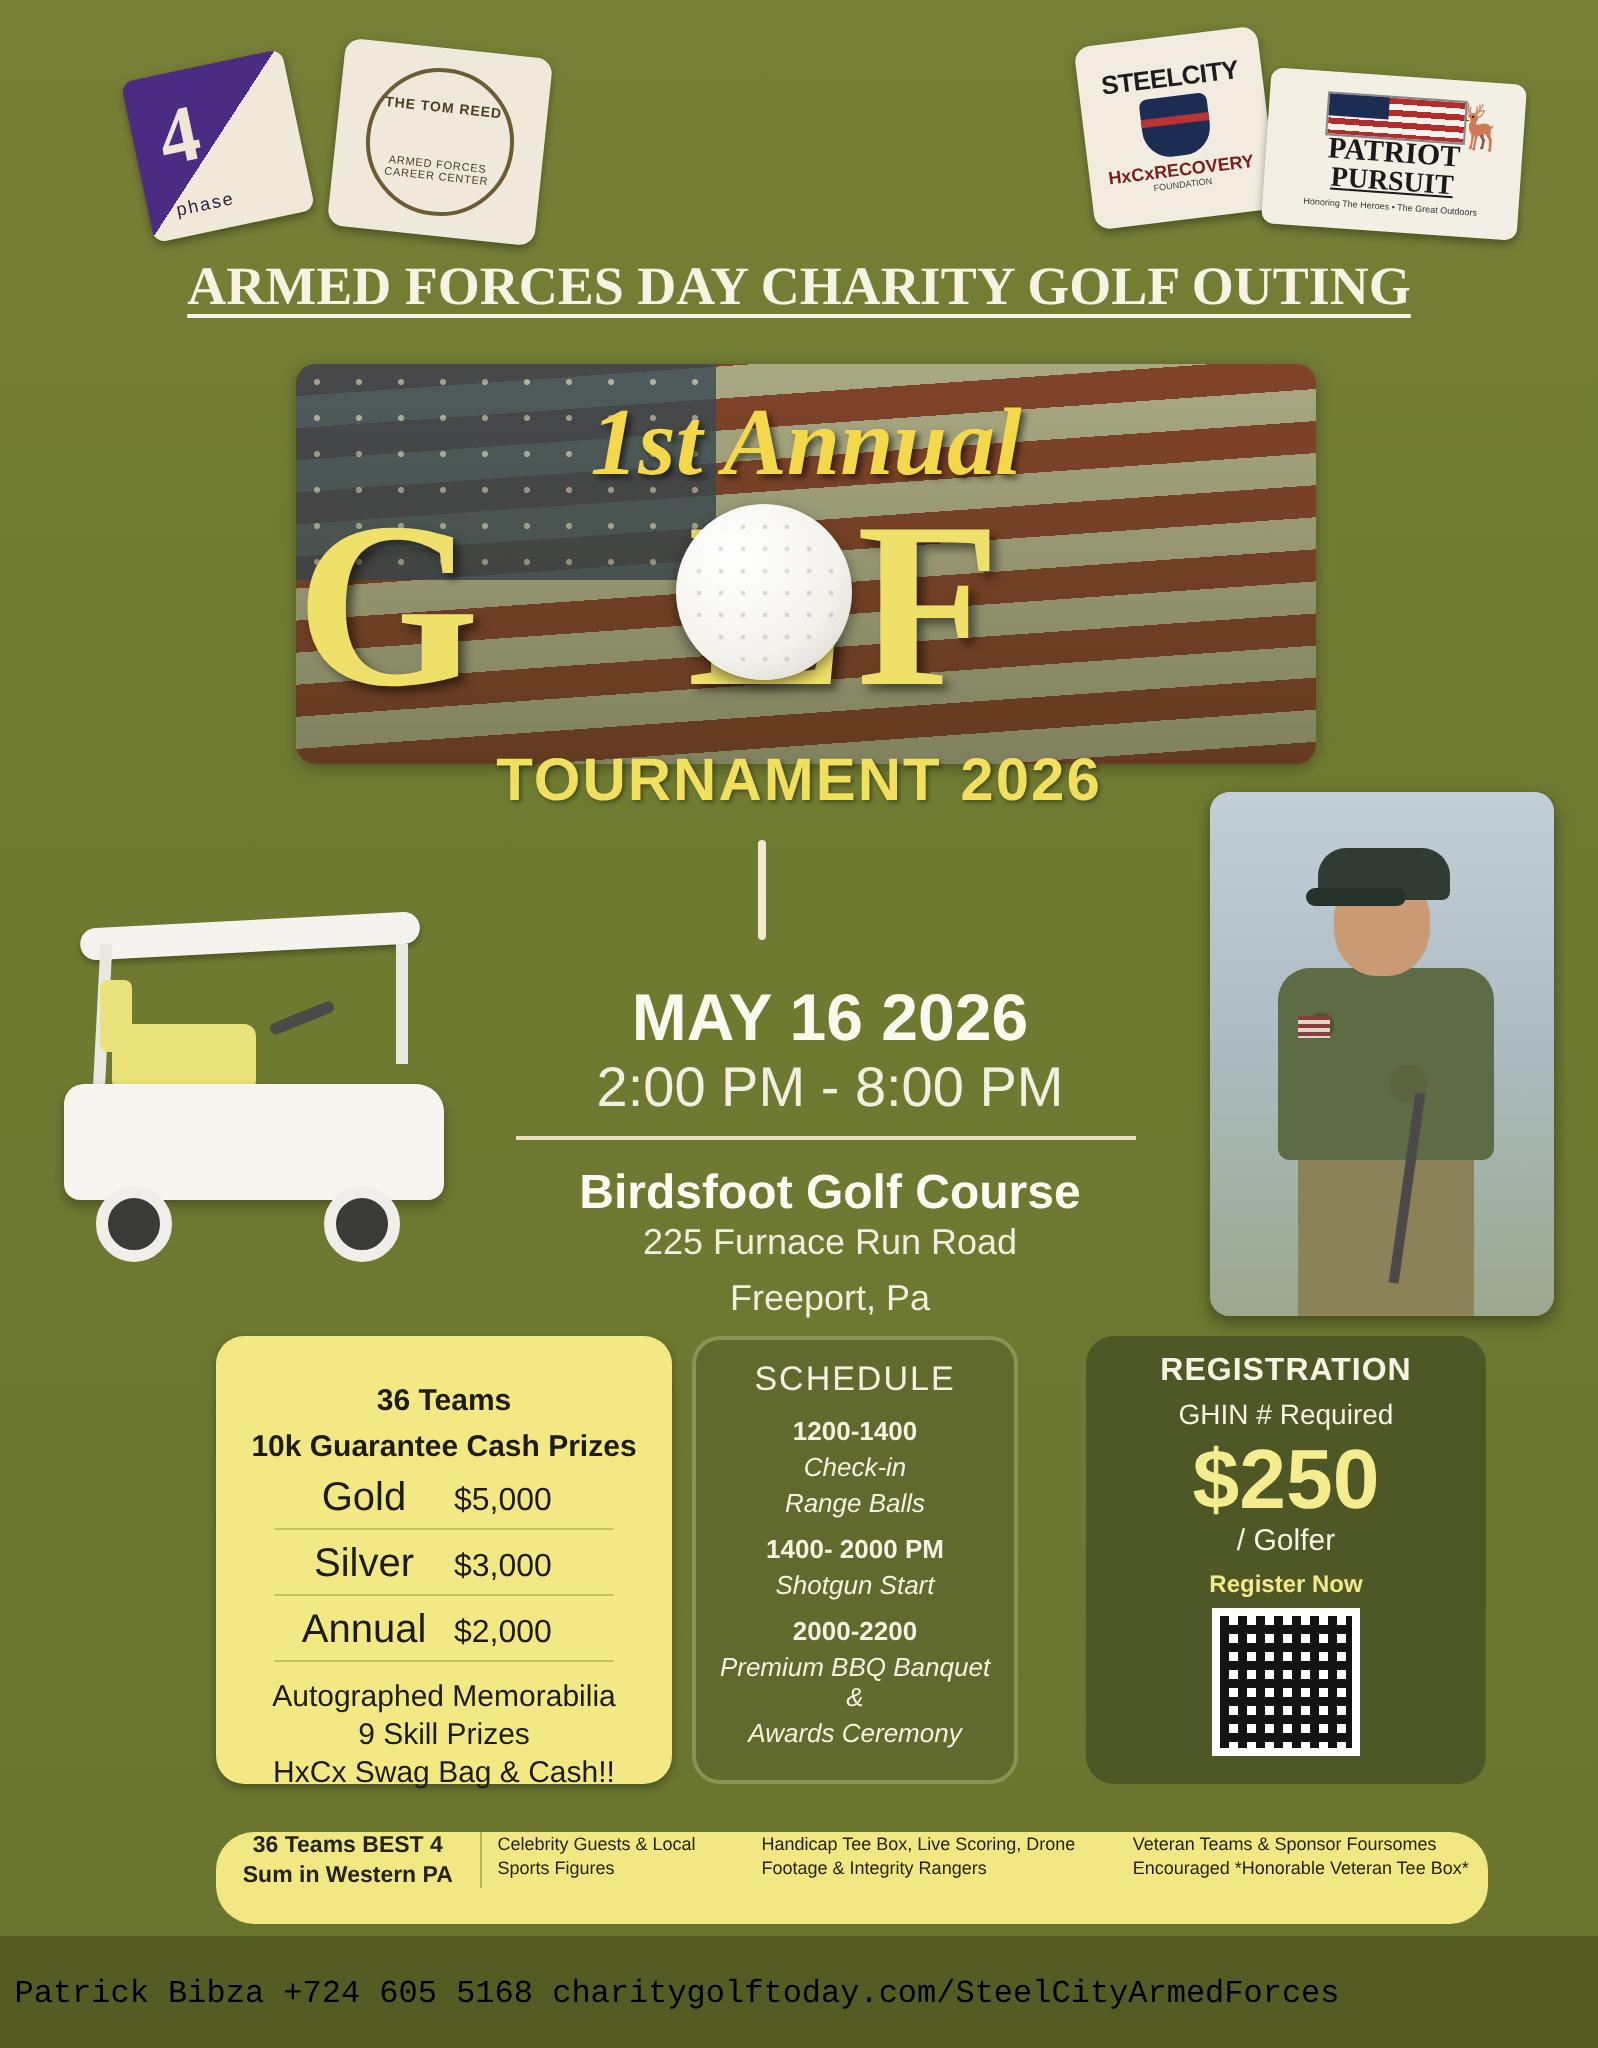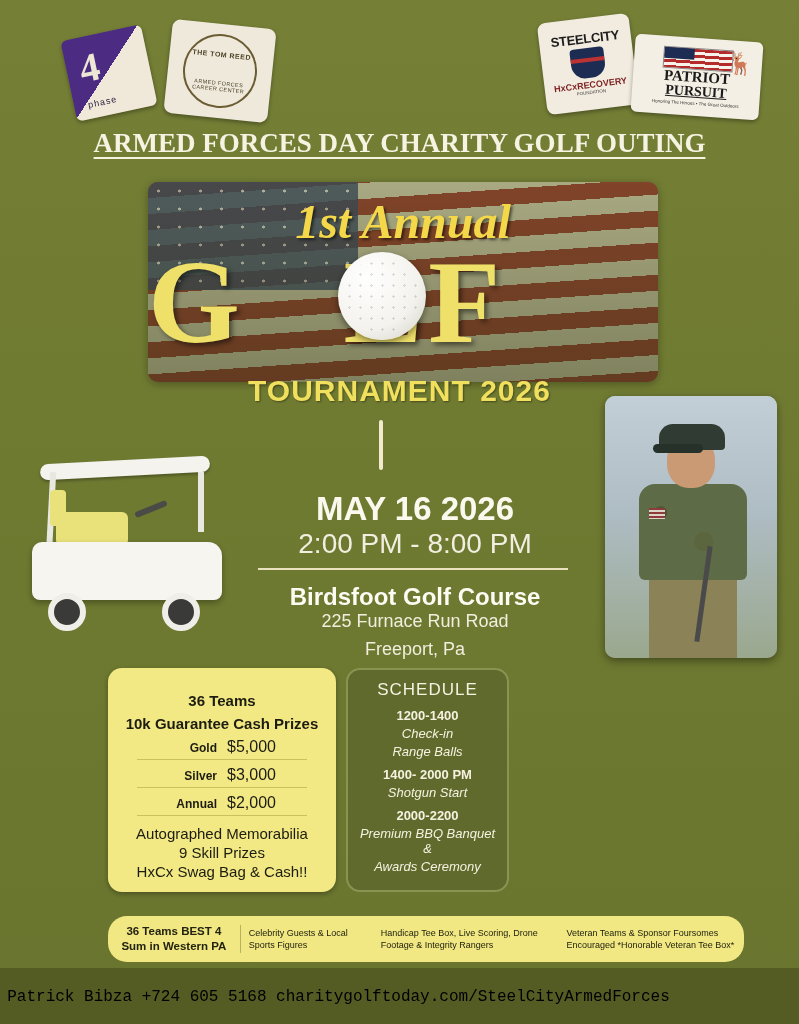--- a/index.html
+++ b/index.html
@@ -139,21 +139,21 @@
   
   .panels { position:absolute; top:668px; left:0; width:799px; height:240px; }
   .panel { position:absolute; border-radius:14px; }
 
   .panel-prizes { left:108px; top:0px; width:228px; height:224px; background:#f2e985;
       box-shadow:0 2px 5px rgba(0,0,0,.3); padding:22px 8px; text-align:center; color:#1c1c10;}
   .p-teams { font-weight:bold; font-size:15px; margin-top:2px;}
   .p-cash  { font-weight:bold; font-size:15px; margin-top:6px;}
   .p-line { display:flex; justify-content:center; align-items:baseline; gap:10px; margin-top:6px;
       border-bottom:1px solid #c9c15c; padding-bottom:3px; width:170px; margin-left:auto; margin-right:auto;}
-  .p-line .lbl { font-weight:bold; font-size:12px; width:70px; text-align:right;}
+  .p-line .lbl { font-weight:normal; font-size:20px; width:70px; text-align:center;}
   .p-line .val { font-size:16px; width:70px; text-align:left;}
   .p-extra { font-size:15px; margin-top:9px; line-height:1.25;}
 
   .panel-schedule { left:346px; top:0px; width:163px; height:224px;
       background:#5f6a2c; border:2px solid #8a9452; color:#f6f2e0; text-align:center; padding:10px 8px;}
   .s-title { font-size:17px; letter-spacing:1px; margin-bottom:8px;}
   .s-time { font-weight:bold; font-size:13px; margin-top:8px;}
   .s-item { font-style:italic; font-size:13px; margin-top:3px;}
 
   .panel-reg { left:543px; top:0px; width:200px; height:224px;
@@ -166,21 +166,21 @@
   .qr { width:74px; height:74px; margin:5px auto 0; background:#ffffff; padding:4px; }
   .qr-inner { width:100%; height:100%;
      background-image:
        linear-gradient(90deg, #000 50%, transparent 50%),
        linear-gradient(0deg, #000 50%, transparent 50%);
      background-size:9px 9px, 9px 9px;
      background-color:#fff; opacity:.92; }
 
   
   .strip { position:absolute; left:108px; top:916px; width:636px; height:46px;
-     background:#f1e884; border-radius:19px; display:flex; align-items:center; color:#23230f;}
+     background:#f1e884; border-radius:19px; display:flex; color:#23230f;}
   .strip .c1 { width:135px; font-weight:bold; font-size:11.5px; text-align:center; line-height:1.3; padding:0 4px;}
   .strip .sep { width:1px; height:28px; background:#b9b25c;}
   .strip .c2 { width:135px; font-size:9px; padding:0 8px; line-height:1.35;}
   .strip .c3 { width:190px; font-size:9px; padding:0 8px; line-height:1.35;}
   .strip .c4 { width:190px; font-size:9px; padding:0 8px; line-height:1.35;}
   .footbar { position:absolute; left:0; top:968px; width:799px; height:56px; background:#545c24; }
   .footcontent { position:absolute; left:0; top:988px; width:677px; text-align:center; z-index:2;font-family:Liberation Mono, monospace;}
 </style>
 </head>
 <body>
@@ -300,20 +300,30 @@
         <div class="s-item">Shotgun Start</div>
       </div>
 
       <div>
         <div class="s-time">2000-2200</div>
         <div class="s-item">Premium BBQ Banquet &amp;</div>
         <div class="s-item">Awards Ceremony</div>
       </div>
     </div>
 
+    <div class="panel panel-reg">
+      <div class="r-title">REGISTRATION</div>
+      <div class="r-ghin">GHIN # Required</div>
+      <div class="r-price">$250</div>
+      <div class="r-per">/ Golfer</div>
+      <div class="r-reg">Register Now</div>
+      <div class="qr">
+          <div class="qr-inner"></div>
+        </div>
+    </div>
   </div>
 
   <div class="strip">
     <div class="c1">
       <div>36 Teams BEST 4</div>
       <div>Sum in Western PA</div>
     </div>
     <div class="sep"></div>
     <div class="c2">Celebrity Guests &amp; Local Sports Figures</div>
     <div class="c3">Handicap Tee Box, Live Scoring, Drone Footage &amp; Integrity Rangers</div>

